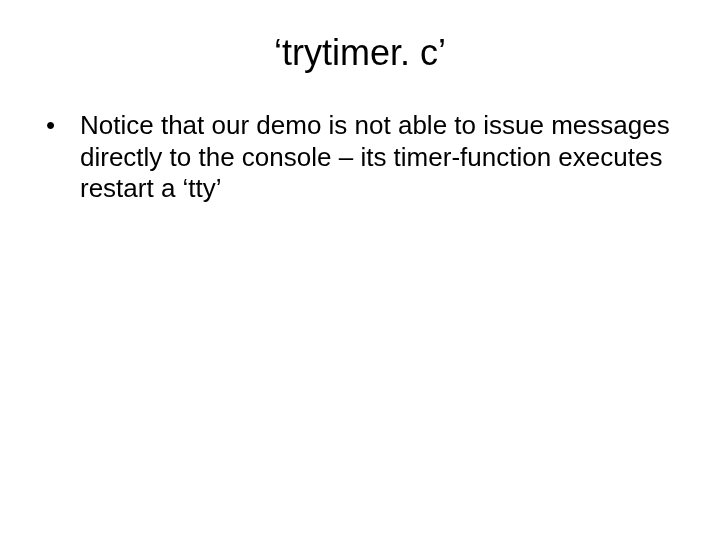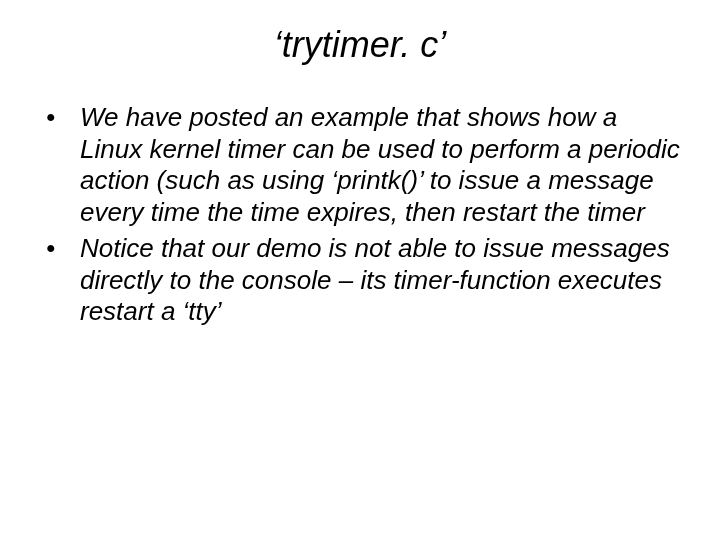--- a/index.html
+++ b/index.html
@@ -8,22 +8,21 @@
     width: 720px;
     height: 540px;
     background: #ffffff;
     font-family: Arial, Helvetica, sans-serif;
     color: #000000;
   }
   .slide {
     width: 720px;
     height: 465px;
     box-sizing: border-box;
-    padding: 16px 40px 40px 40px;
-    font-style: italic;
+    padding: 24px 40px 40px 40px;
   }
   .title {
     text-align: center;
     font-size: 36px;
     margin: 8px 0 36px 0;
     font-weight: normal;
   }
   .body {
     font-size: 26px;
     line-height: 1.22;
@@ -47,17 +46,16 @@
     line-height: 1.22;
   }
 </style>
 </head>
 <body>
 
 <div class="slide">
   <h1 class="title">‘trytimer. c’</h1>
   <div class="body">
     <ul>
-      <li>We have posted an example that shows how a Linux kernel timer can be used to perform a periodic action (such as using ‘printk()’ to issue a message every time the time expires, then restart the timer</li>
       <li>Notice that our demo is not able to issue messages directly to the console – its timer-function executes restart a ‘tty’</li>
     </ul>
   </div>
 </div>
 
 </body></html>

